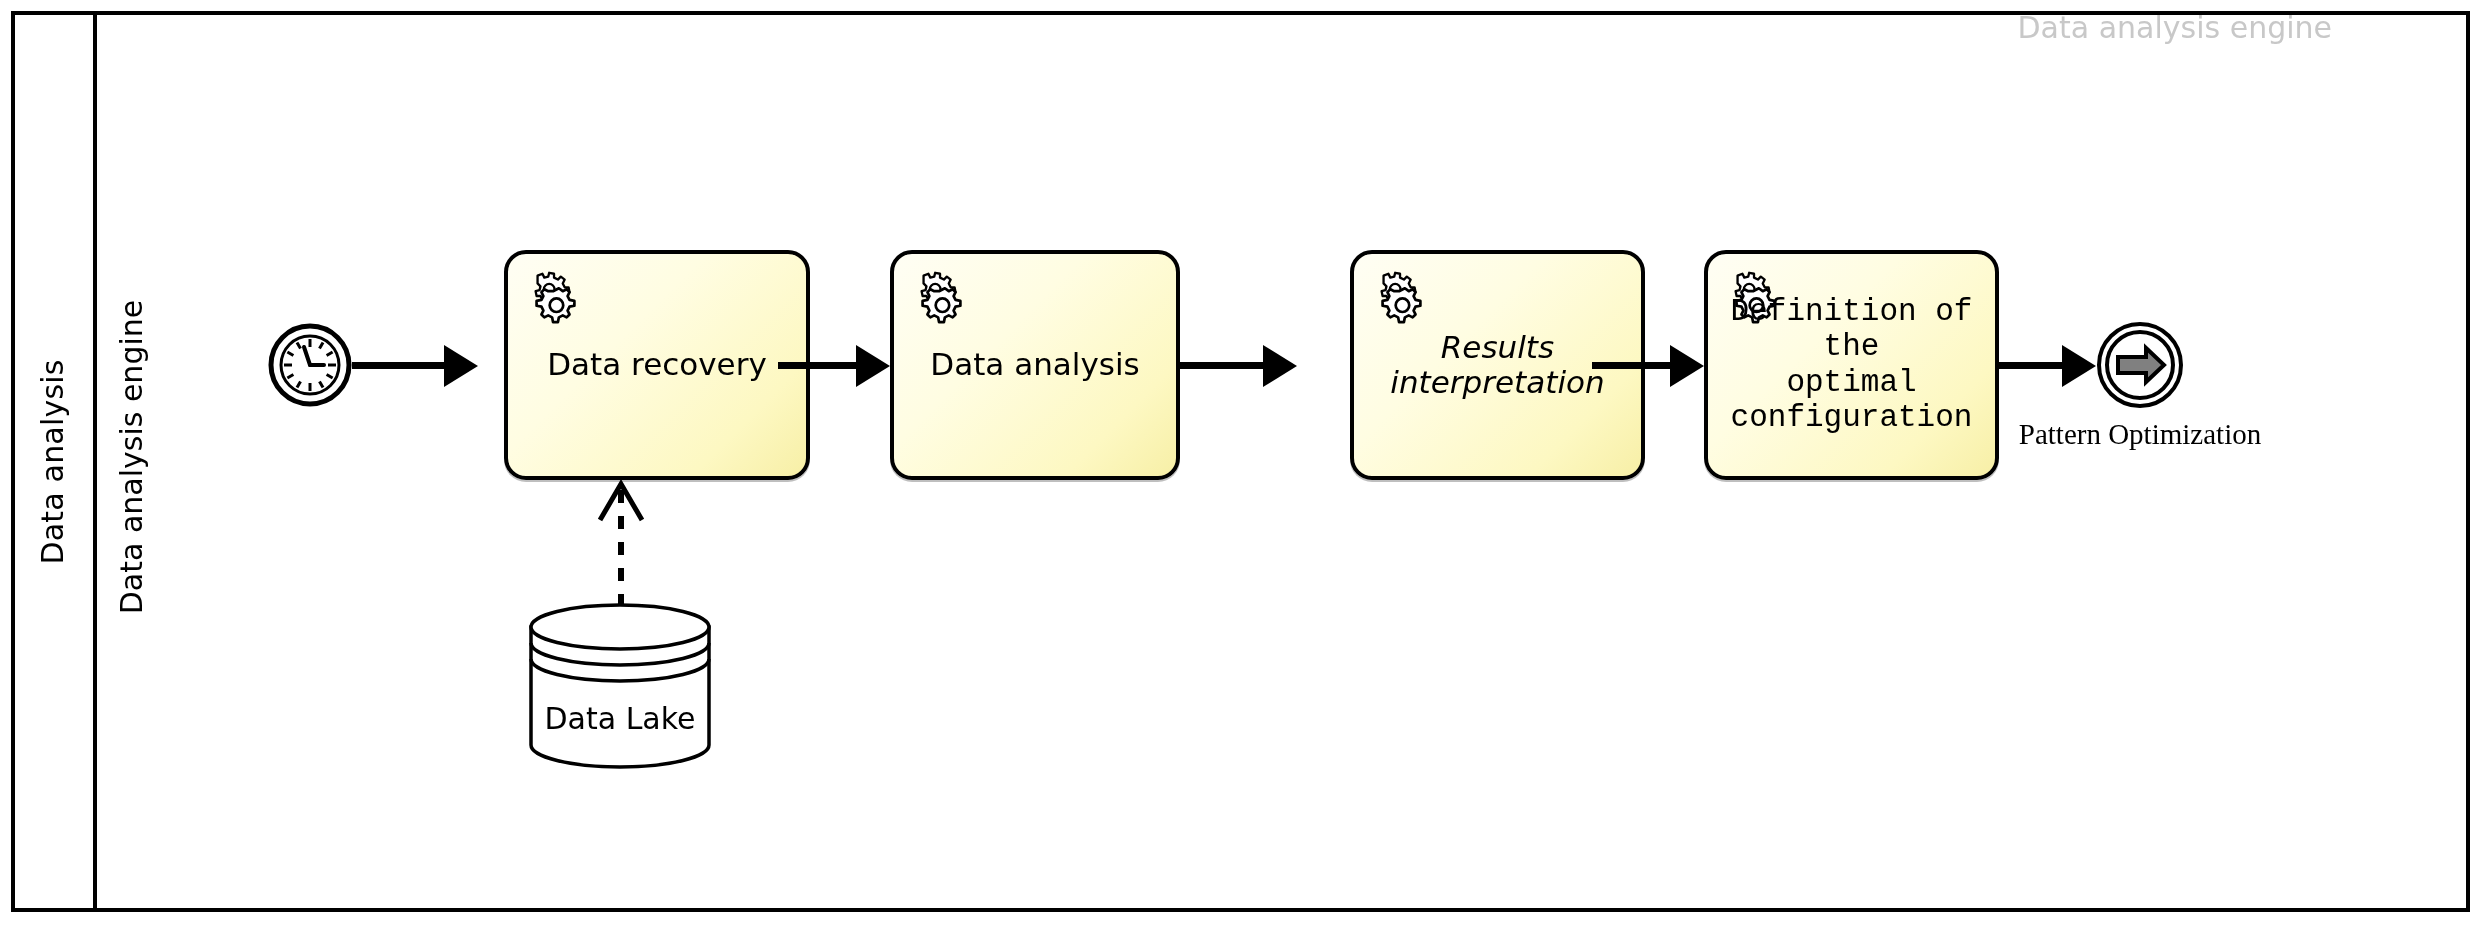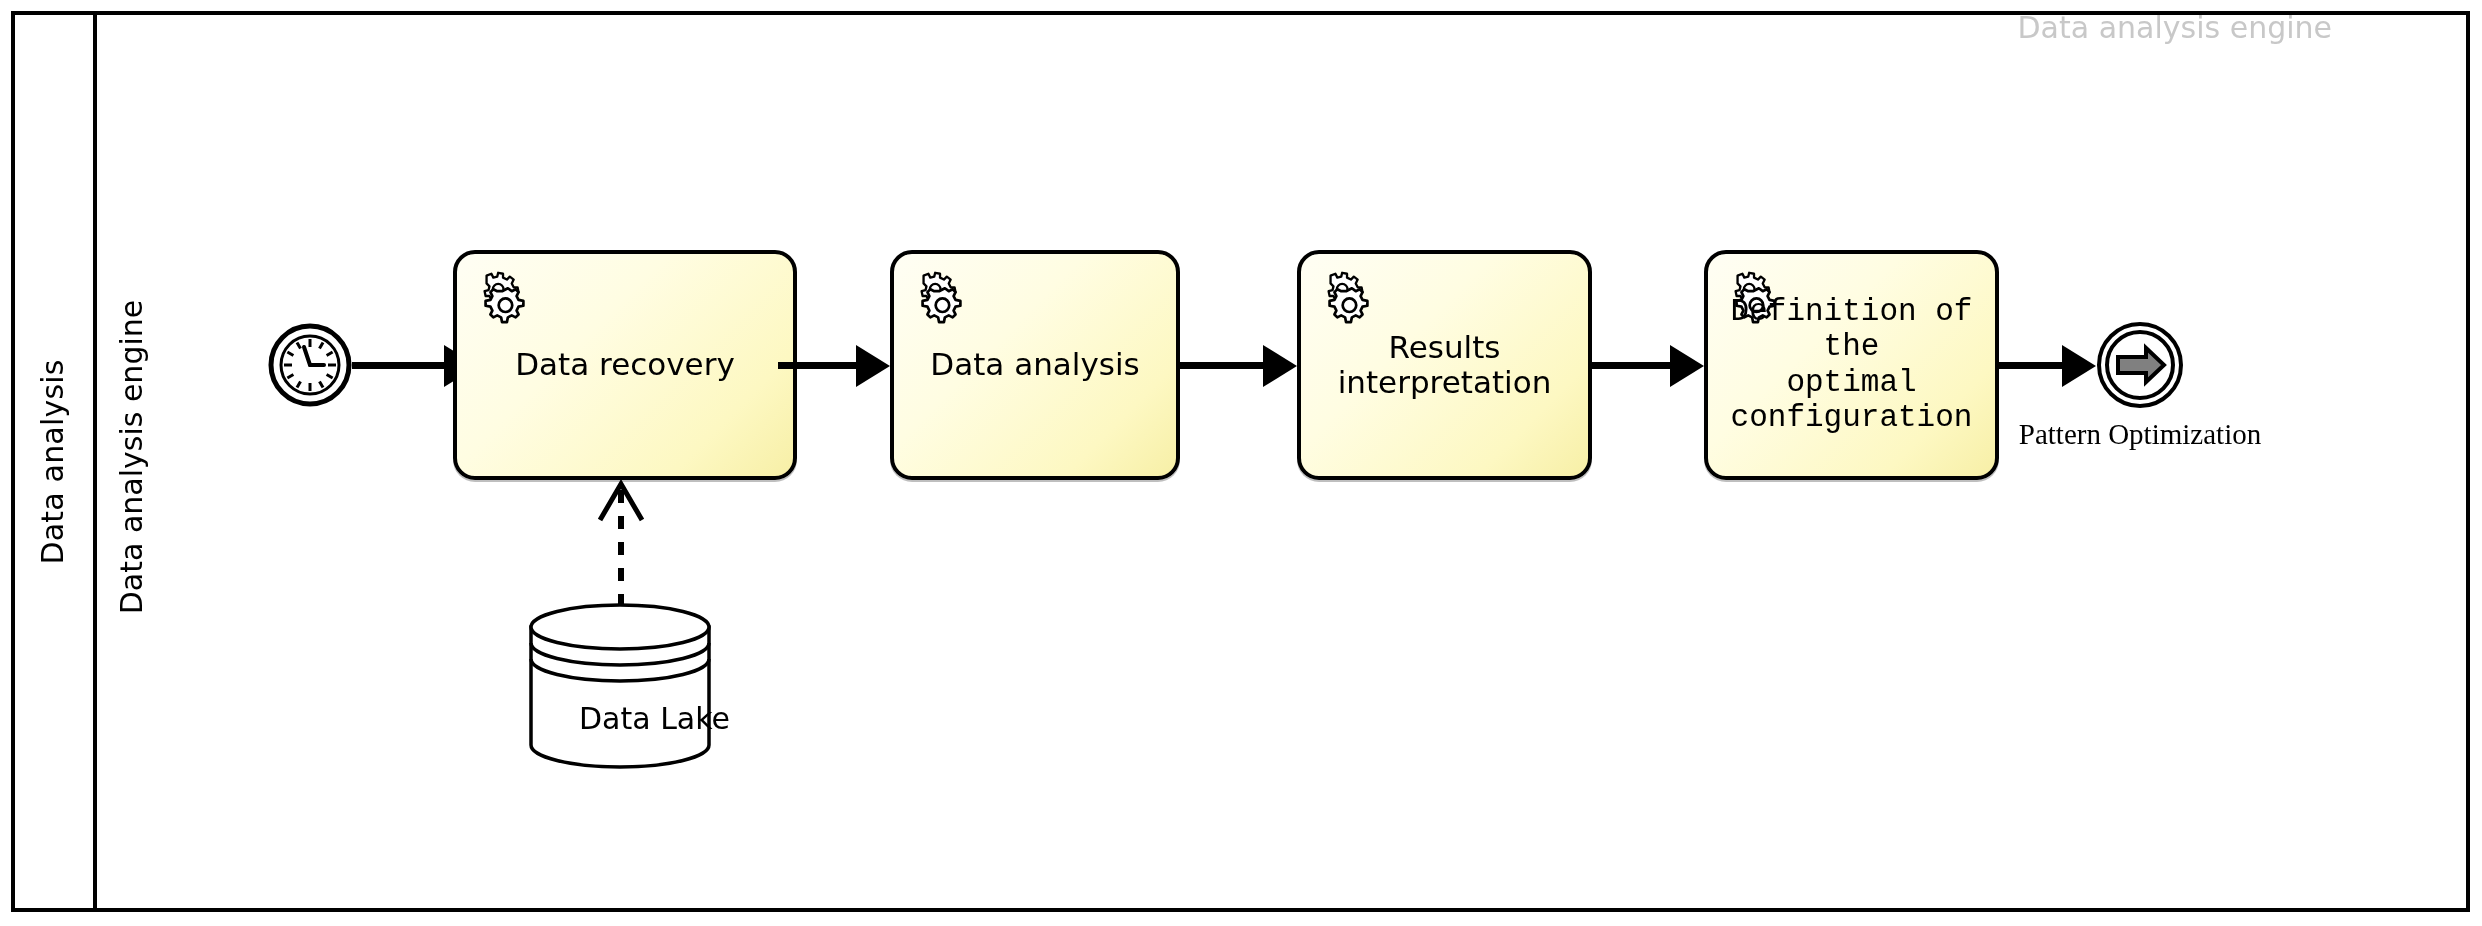--- a/index.html
+++ b/index.html
@@ -33,21 +33,21 @@
   .gear{position:absolute;left:16px;top:12px;width:62px;height:62px;}
 
   
   .start-event{position:absolute;left:268px;top:323px;width:84px;height:84px;}
   .end-event{position:absolute;left:2096px;top:321px;width:88px;height:88px;}
   .end-label{position:absolute;left:1993px;top:418px;width:294px;text-align:center;
         font-size:29px;color:#000;white-space:nowrap;font-family:Liberation Serif, serif;}
 
   
   .datastore{position:absolute;left:528px;top:603px;width:184px;height:166px;}
-  .ds-text{position:absolute;left:-18px;width:220px;top:98px;text-align:right;
+  .ds-text{position:absolute;left:-18px;width:220px;top:98px;text-align:center;
         font-size:30px;color:#000;white-space:nowrap;}
 
   
   .flow{position:absolute;height:7px;background:#000;top:362px;}
   .arrowhead{position:absolute;top:345px;width:0;height:0;
         border-top:21px solid transparent;border-bottom:21px solid transparent;
         border-left:34px solid #000;}
   .assoc{position:absolute;left:618px;top:490px;width:6px;height:118px;
         background:repeating-linear-gradient(to bottom,#000 0 13px,transparent 13px 26px);}
 </style>
@@ -87,21 +87,21 @@
         <line x1="29" y1="19.4" x2="32.5" y2="25.4"></line>
       </g>
       <line x1="42" y1="42" x2="36" y2="24" stroke="#000" stroke-width="4" stroke-linecap="round"></line>
       <line x1="42" y1="42" x2="56" y2="42" stroke="#000" stroke-width="4" stroke-linecap="round"></line>
     </svg>
   </div>
 
   <div class="flow" style="left:352px;width:92px;"></div>
   <div class="arrowhead" style="left:444px;"></div>
 
-  <div class="task" style="left:453px;width:344px;">
+  <div class="task" style="left:504px;width:306px;">
     <svg class="gear" viewBox="0 0 64 64">
       <path d="M14 10 l5 -2 l2 4 l4 -1 l1 -4 l5 1 l0 4 l4 2 l3 -3 l4 3 l-2 4 l2 4 l4 0 l1 5 l-4 1 l-1 4 l3 3 l-3 4 l-4 -2 l-4 2 l0 4 l-5 1 l-1 -4 l-4 -1 l-3 3 l-4 -3 l2 -4 l-2 -4 l-4 0 l-1 -5 l4 -1 l1 -4 l-3 -3 z" fill="#fff" stroke="#000" stroke-width="2.4" stroke-linejoin="round"></path>
       <circle cx="26" cy="24" r="5.5" fill="#fff" stroke="#000" stroke-width="2.4"></circle>
       <path d="M30 26 l6 -3 l4 3 l4 -2 l3 3 l-2 4 l2 4 l5 1 l0 5 l-5 1 l-2 4 l2 4 l-3 3 l-4 -2 l-4 2 l-1 5 l-5 0 l-1 -5 l-4 -2 l-4 2 l-3 -3 l2 -4 l-2 -4 l-5 -1 l0 -5 l5 -1 l2 -4 l-2 -4 l3 -3 l4 2 z" fill="#fff" stroke="#000" stroke-width="2.8" stroke-linejoin="round"></path>
       <circle cx="33.5" cy="40.5" r="7" fill="#fff" stroke="#000" stroke-width="2.8"></circle>
     </svg>
     <div class="task-text">Data recovery</div>
   </div>
 
   <div class="flow" style="left:778px;width:78px;"></div>
@@ -113,21 +113,21 @@
       <circle cx="26" cy="24" r="5.5" fill="#fff" stroke="#000" stroke-width="2.4"></circle>
       <path d="M30 26 l6 -3 l4 3 l4 -2 l3 3 l-2 4 l2 4 l5 1 l0 5 l-5 1 l-2 4 l2 4 l-3 3 l-4 -2 l-4 2 l-1 5 l-5 0 l-1 -5 l-4 -2 l-4 2 l-3 -3 l2 -4 l-2 -4 l-5 -1 l0 -5 l5 -1 l2 -4 l-2 -4 l3 -3 l4 2 z" fill="#fff" stroke="#000" stroke-width="2.8" stroke-linejoin="round"></path>
       <circle cx="33.5" cy="40.5" r="7" fill="#fff" stroke="#000" stroke-width="2.8"></circle>
     </svg>
     <div class="task-text">Data analysis</div>
   </div>
 
   <div class="flow" style="left:1180px;width:83px;"></div>
   <div class="arrowhead" style="left:1263px;"></div>
 
-  <div class="task" style="left:1297px;width:295px;">
+  <div class="task" style="left:1350px;width:295px;font-style:italic;">
     <svg class="gear" viewBox="0 0 64 64">
       <path d="M14 10 l5 -2 l2 4 l4 -1 l1 -4 l5 1 l0 4 l4 2 l3 -3 l4 3 l-2 4 l2 4 l4 0 l1 5 l-4 1 l-1 4 l3 3 l-3 4 l-4 -2 l-4 2 l0 4 l-5 1 l-1 -4 l-4 -1 l-3 3 l-4 -3 l2 -4 l-2 -4 l-4 0 l-1 -5 l4 -1 l1 -4 l-3 -3 z" fill="#fff" stroke="#000" stroke-width="2.4" stroke-linejoin="round"></path>
       <circle cx="26" cy="24" r="5.5" fill="#fff" stroke="#000" stroke-width="2.4"></circle>
       <path d="M30 26 l6 -3 l4 3 l4 -2 l3 3 l-2 4 l2 4 l5 1 l0 5 l-5 1 l-2 4 l2 4 l-3 3 l-4 -2 l-4 2 l-1 5 l-5 0 l-1 -5 l-4 -2 l-4 2 l-3 -3 l2 -4 l-2 -4 l-5 -1 l0 -5 l5 -1 l2 -4 l-2 -4 l3 -3 l4 2 z" fill="#fff" stroke="#000" stroke-width="2.8" stroke-linejoin="round"></path>
       <circle cx="33.5" cy="40.5" r="7" fill="#fff" stroke="#000" stroke-width="2.8"></circle>
     </svg>
     <div class="task-text">Results
 interpretation</div>
   </div>
 

